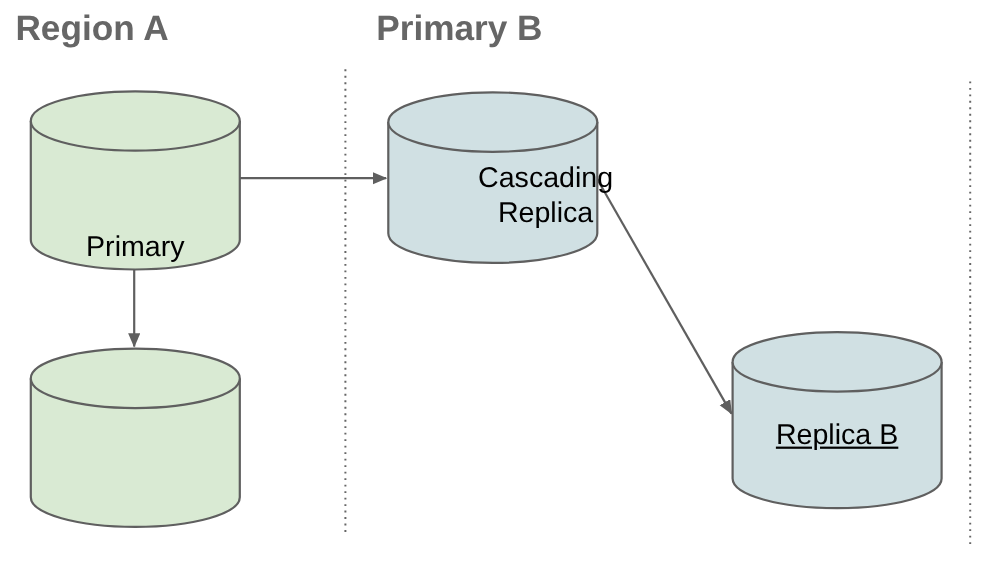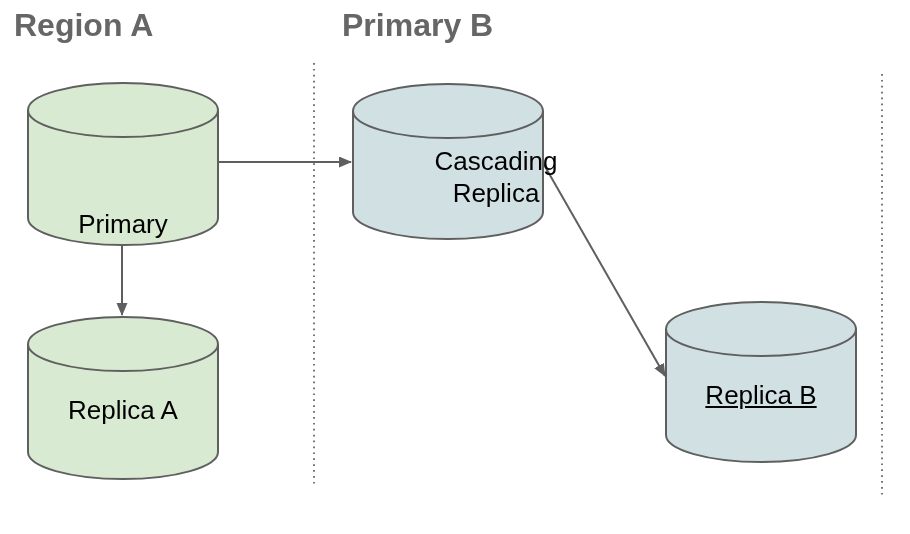--- a/index.html
+++ b/index.html
@@ -85,18 +85,17 @@
     <g>
       <path d="M666,329 L666,435 A95,27 0 0 0 856,435 L856,329" stroke="#5f5f5f" stroke-width="2" fill="#d0e0e3"></path>
       <ellipse cx="761" cy="329" rx="95" ry="27" stroke="#5f5f5f" stroke-width="2" fill="#d0e0e3"></ellipse>
     </g>
   </svg>
 
   <div class="region-heading region-a">Region A</div>
   <div class="region-heading region-b">Primary B</div>
 
   <div class="node-label primary">Primary</div>
-  <div class="node-label replica-a">Replica A</div>
   <div class="node-label cascading">Cascading
 Replica</div>
   <div class="node-label replica-b">Replica B</div>
 
 </div>
 
 </body></html>

